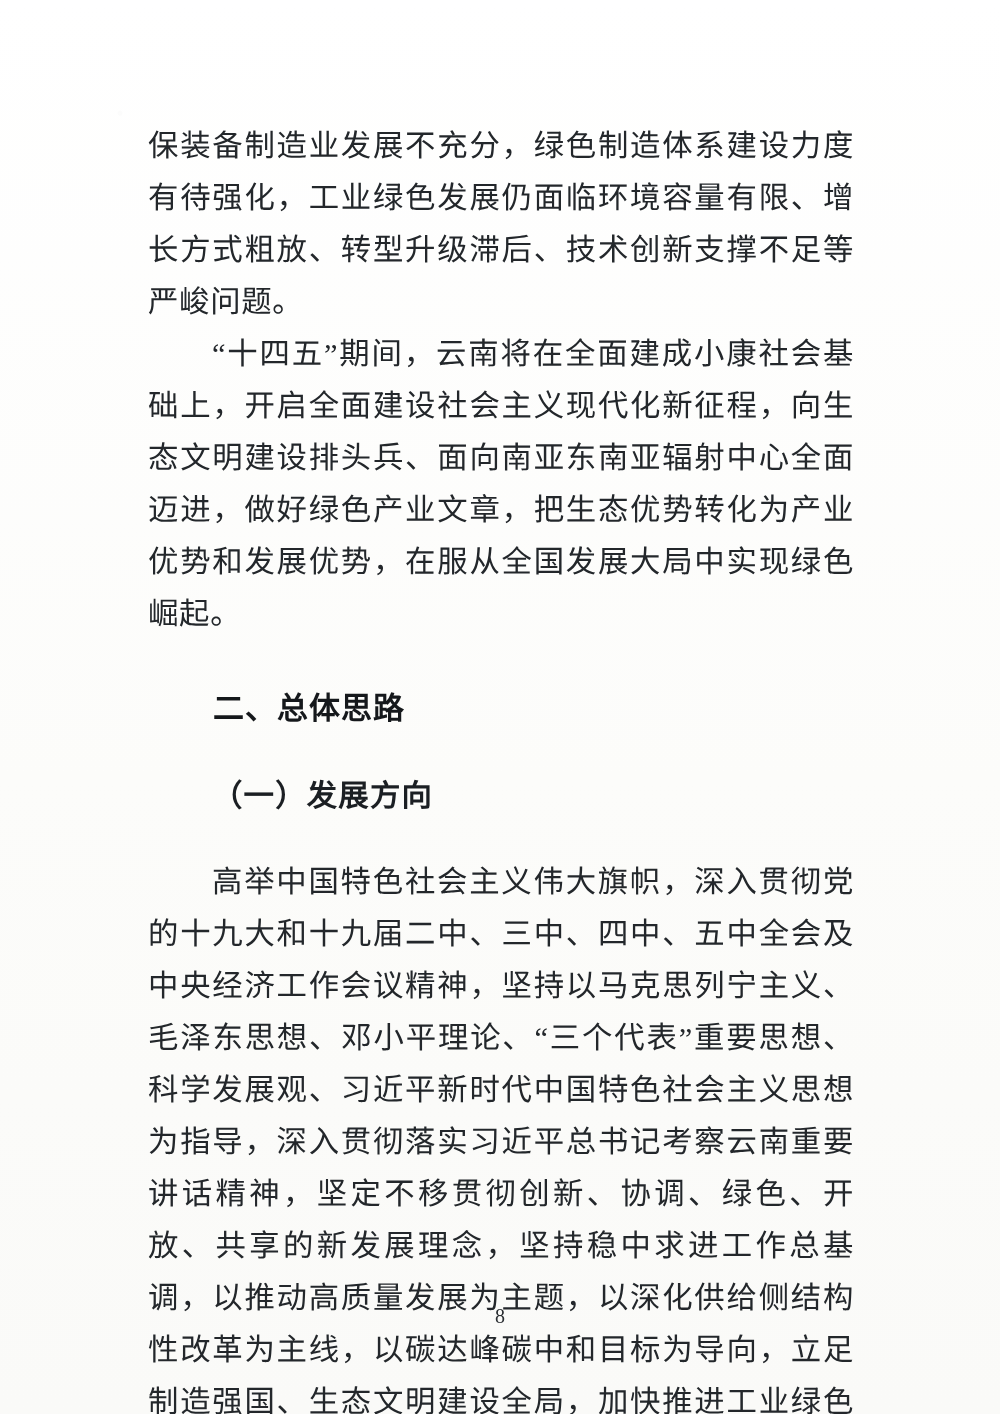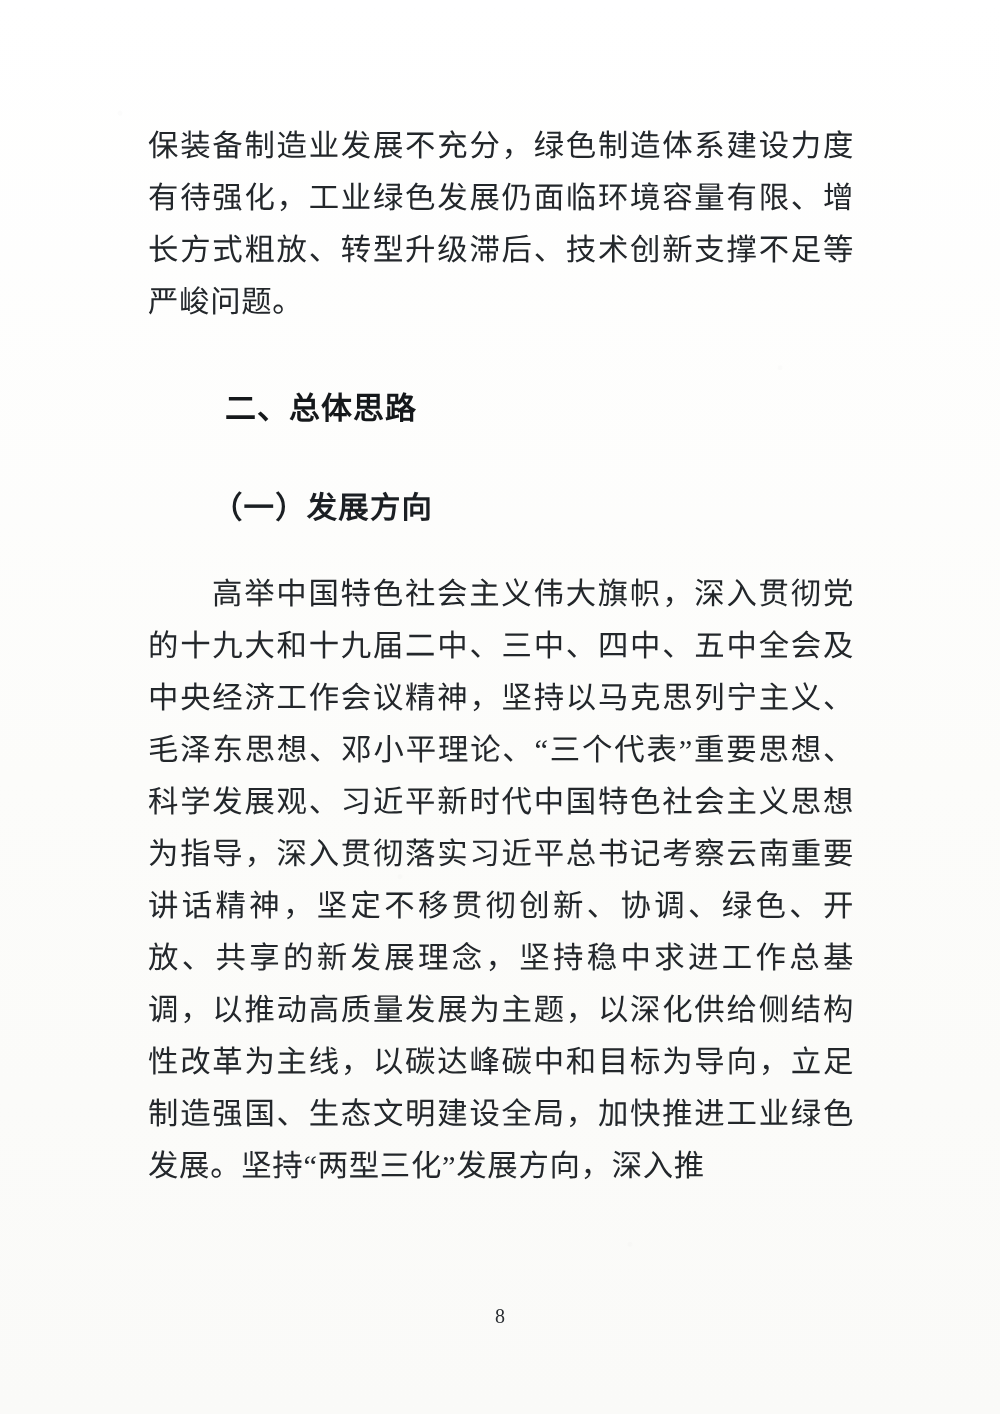--- a/index.html
+++ b/index.html
@@ -65,21 +65,21 @@
   }
 
   
   .h-section {
     font-family: Liberation Sans, sans-serif;
     font-weight: 700;
     font-size: 31px;
     line-height: 52px;
     color: #15181b;
     text-indent: 64px;
-    margin: 13px;
+    margin: 1px;
     letter-spacing: 1px;
   }
   .h-sub {
     font-family: "Liberation Serif", "DejaVu Serif", serif;
     font-weight: 700;
     font-size: 30.4px;
     line-height: 52px;
     color: #1b1f23;
     text-indent: 64px;
     margin: 0;
@@ -106,20 +106,21 @@
 </style>
 </head>
 <body>
 
 <div class="page">
 
   <div class="content">
 
     <p class="para">保装备制造业发展不充分，绿色制造体系建设力度有待强化，工业绿色发展仍面临环境容量有限、增长方式粗放、转型升级滞后、技术创新支撑不足等严峻问题。</p>
 
+    <p class="para indent">“十四五”期间，云南将在全面建成小康社会基础上，开启全面建设社会主义现代化新征程，向生态文明建设排头兵、面向南亚东南亚辐射中心全面迈进，做好绿色产业文章，把生态优势转化为产业优势和发展优势，在服从全国发展大局中实现绿色崛起。</p>
 
     <div class="gap-before-section"></div>
 
     <h2 class="h-section">二、总体思路</h2>
 
     <div class="gap-after-section"></div>
 
     <h3 class="h-sub">（一）发展方向</h3>
 
     <div class="gap-after-sub"></div>

